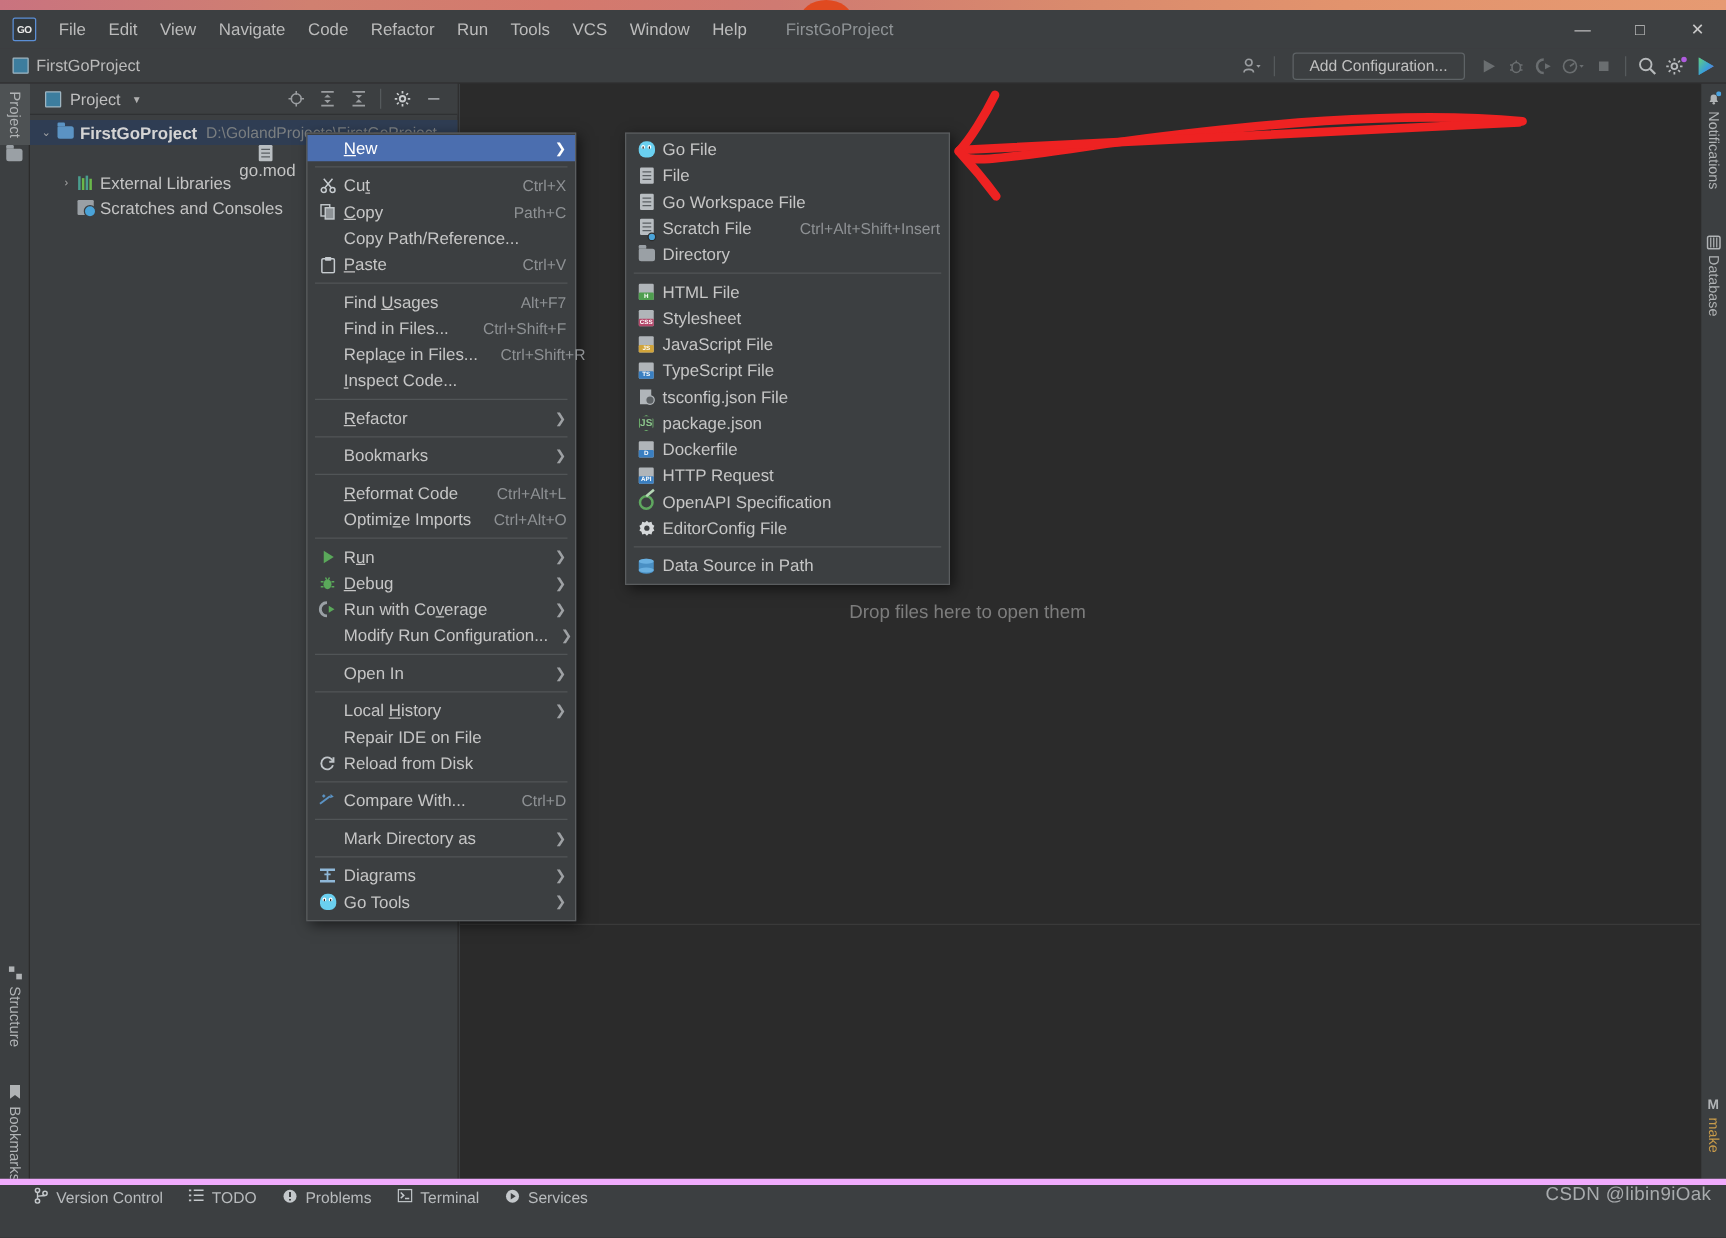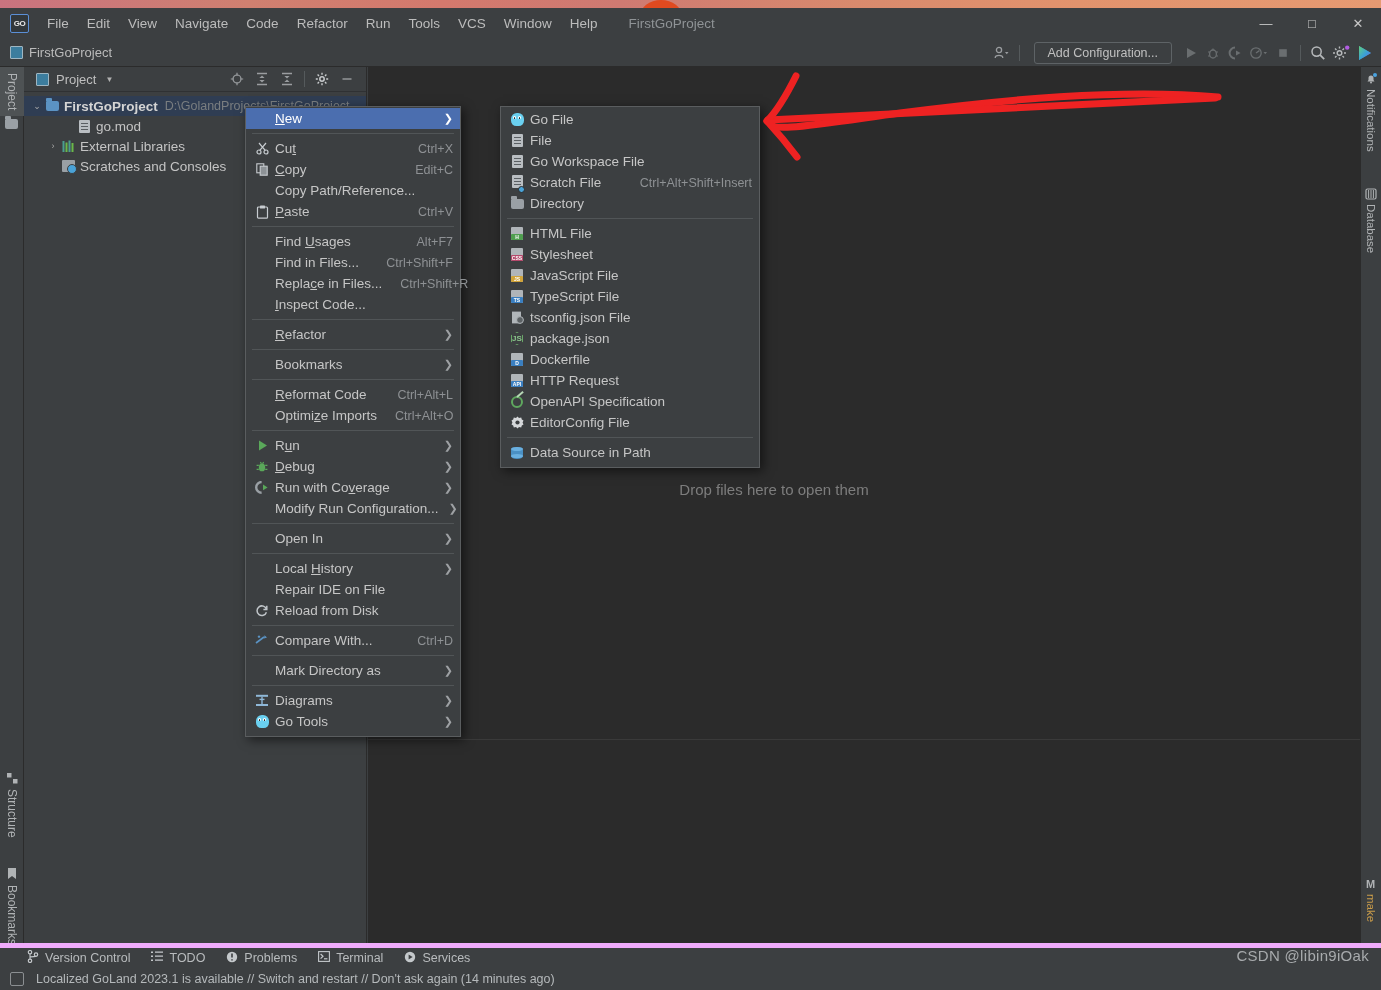--- a/index.html
+++ b/index.html
@@ -463,21 +463,21 @@
     </div>
     <div class="tree" id="tree">
         <div class="trow sel" style="padding-left: 6px;">
           <span class="tw">⌄</span>
           <span class="ticon">
             <span class="ic ic-folder blue"></span>
           </span>
           <span class="tlabel bold">FirstGoProject</span>
           <span class="tpath">D:\GolandProjects\FirstGoProject</span>
         </div>
-        <div class="trow" style="padding-left: 38px;">
+        <div class="trow" style="padding-left: 38px; flex-direction: column;">
           <span class="tw"></span>
           <span class="ticon">
             <span class="ic ic-file"></span>
           </span>
           <span class="tlabel">go.mod</span>
         </div>
         <div class="trow" style="padding-left: 22px;">
           <span class="tw">›</span>
           <span class="ticon">
             <svg width="14" height="13" viewBox="0 0 14 13">
@@ -525,21 +525,21 @@
         <span class="ckey">Ctrl+X</span>
       </div>
       <div class="ctxitem">
         <span class="ci">
           <svg width="13" height="13" viewBox="0 0 13 13">
             <rect x="0.8" y="0.8" width="7" height="9" fill="none" stroke="#c7ccd0" stroke-width="1.1"></rect>
             <rect x="4.2" y="3.2" width="7" height="9" fill="#8d9296" stroke="#c7ccd0" stroke-width="1.1"></rect>
           </svg>
         </span>
         <span class="clabel"><u>C</u>opy</span>
-        <span class="ckey">Edit+C</span>
+        <span class="ckey">Path+C</span>
       </div>
       <div class="ctxitem">
         <span class="ci"></span>
         <span class="clabel">Copy Path/Reference...</span>
       </div>
       <div class="ctxitem">
         <span class="ci">
           <svg width="13" height="14" viewBox="0 0 13 14">
             <rect x="1.5" y="2" width="10" height="11.2" rx="1" fill="none" stroke="#c7ccd0" stroke-width="1.2"></rect>
             <rect x="4" y="0.6" width="5" height="3" rx="0.6" fill="#c7ccd0"></rect>
@@ -846,24 +846,20 @@
       </div>
       <div class="bbtn">
         <span class="bi"><svg width="12" height="12" viewBox="0 0 12 12">
             <circle cx="6" cy="6" r="5.2" fill="#c4c8cb"></circle>
             <path d="M4.6 3.4 L8.6 6 L4.6 8.6 Z" fill="#3c3f41"></path>
           </svg></span>
         <span>Services</span>
       </div>
     </div>
 
-  <div class="statusbar">
-    <span class="sico"></span>
-    <span class="stext">Localized GoLand 2023.1 is available // Switch and restart // Don't ask again (14 minutes ago)</span>
-  </div>
 
   <div class="watermark">CSDN @libin9iOak</div>
 
   <svg class="annotation">
     <path d="M1218 97 C1120 88 1000 100 900 113 C820 124 760 135 772 120" stroke="#ee2222" stroke-width="7" fill="none" stroke-linecap="round"></path>
     <path d="M768 120 L1215 98" stroke="#ee2222" stroke-width="7" fill="none" stroke-linecap="round"></path>
     <path d="M796 76 C788 92 776 112 767 121" stroke="#ee2222" stroke-width="7" fill="none" stroke-linecap="round"></path>
     <path d="M767 121 C778 133 788 145 797 157" stroke="#ee2222" stroke-width="7" fill="none" stroke-linecap="round"></path>
   </svg>
 

